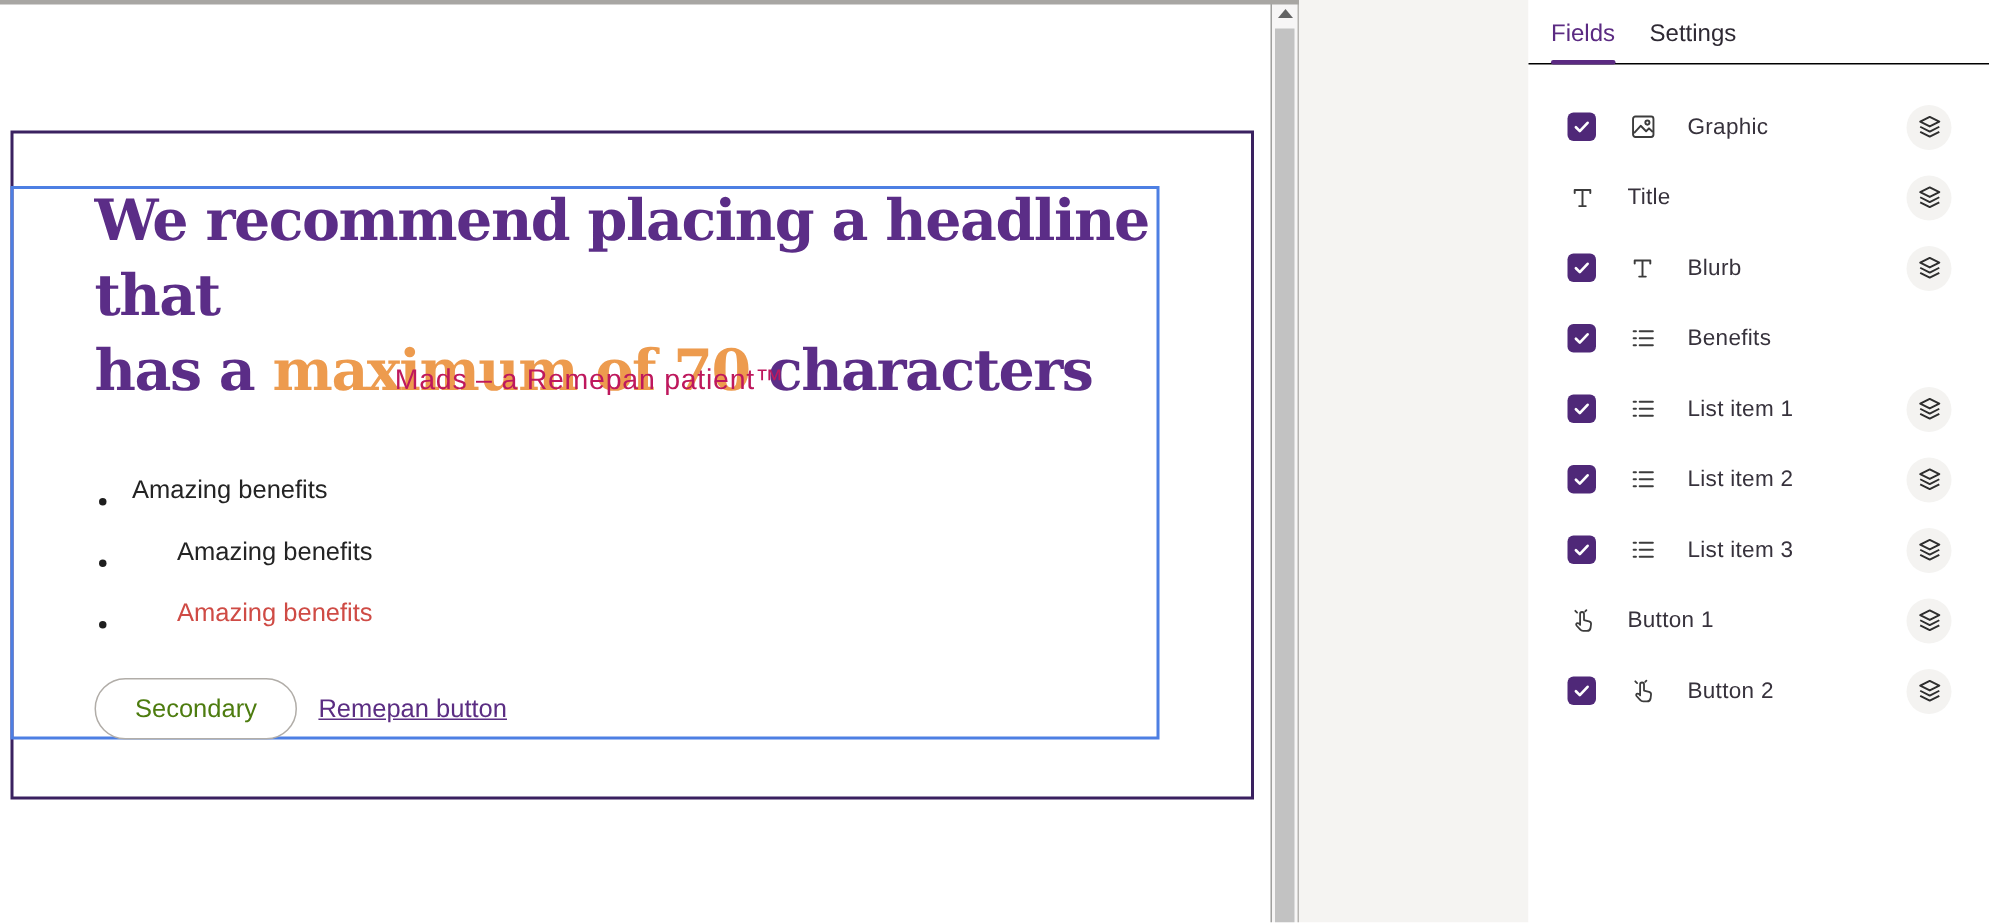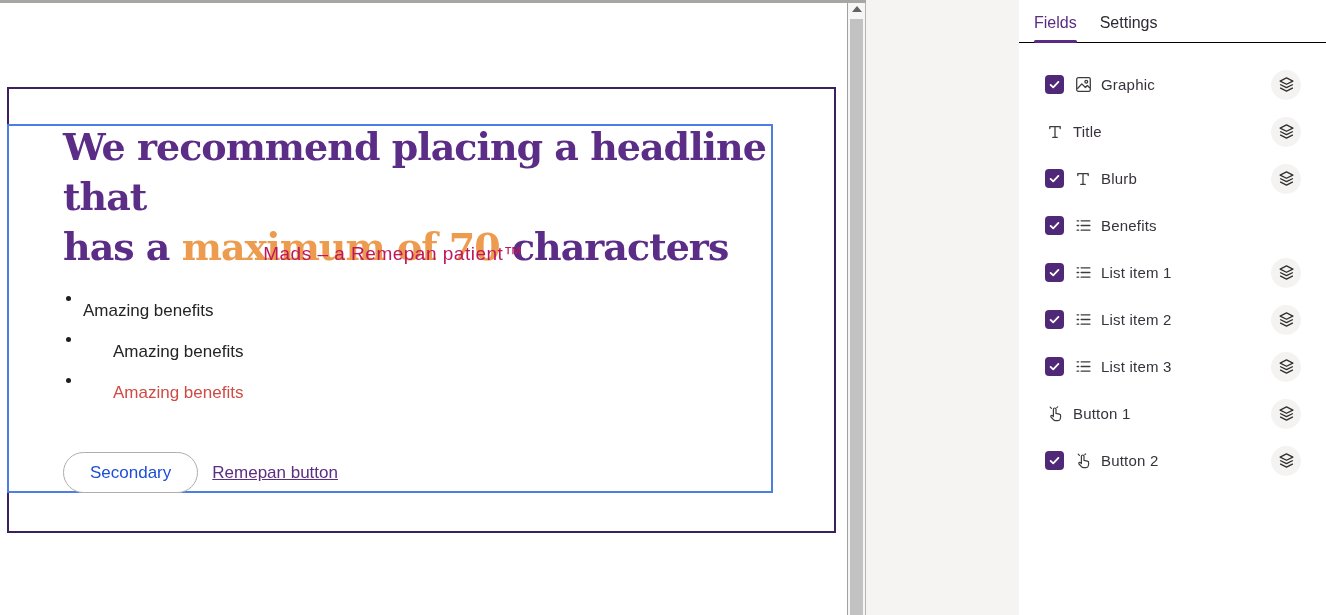--- a/index.html
+++ b/index.html
@@ -12,28 +12,28 @@
   .topline { position:absolute; left:0; top:0; width:866px; height:3px; background:#a8a6a3; z-index:5; }
   .outer-box { position:absolute; left:-6px; top:87px; width:829px; height:446px; border:2px solid #3a2160; background:#fff; }
   .inner-box { position:absolute; left:-6px; top:124px; width:766px; height:369px; border:2px solid #4d7fe3; background:transparent; }
   .headline { position:absolute; left:50px; top:122px; width:710px;
               font-family:"DejaVu Serif","Liberation Serif",serif; font-weight:bold;
               font-size:38px; line-height:50px; letter-spacing:-1px; color:#5b2d87; }
   .headline .hl { color:#ed9b4e; }
   .subtitle { position:absolute; left:0; top:243px; width:760px; text-align:center;
               font-size:19px; letter-spacing:.5px; color:#be185d; }
   .bullets { position:absolute; left:53px; top:296px; width:560px; }
-  .bullet-row { height:41px; display:flex; align-items:flex-start; font-size:17px; color:#242424;flex-direction:column; }
+  .bullet-row { height:41px; display:flex; align-items:flex-end; font-size:17px; color:#242424; }
   .bullet-row .dot { width:5px; height:5px; border-radius:50%; background:#1e1e1e; flex:0 0 auto; }
   .bullet-row .btext { margin-left:17px; }
   .bullet-row.indent-2 .btext { margin-left:47px; }
   .bullet-row.red .btext { color:#cf4b45; }
   .cta-row { position:absolute; left:50px; top:452px; height:41px; display:flex; align-items:center; }
   .pill { height:41px; padding:0 26px; border:1px solid #b1ada8; border-radius:22px; background:#fff;
-          color:#1d4ed8; font-size:17px; font-family:inherit; display:flex; align-items:center; cursor:pointer; }
+          color:#4d7c0f; font-size:17px; font-family:inherit; display:flex; align-items:center; cursor:pointer; }
   .tertiary { margin-left:14px; color:#5b2d83; font-size:17px; text-decoration:underline; cursor:pointer; }
 
   
   .scrollbar { position:absolute; left:847px; top:0; width:19px; height:615px; background:#f7f6f6;
                border-left:1px solid #a0a09e; border-right:1px solid #b7b5b2; }
   .scroll-up { position:absolute; top:6px; left:4px; width:0; height:0;
                border-left:5px solid transparent; border-right:5px solid transparent;
                border-bottom:6px solid #636363; cursor:pointer; }
   .scroll-thumb { position:absolute; top:19px; left:2px; width:13px; height:596px; background:#c2c2c2; }
 
@@ -42,21 +42,21 @@
 
   
   .panel { position:absolute; left:1019px; top:0; width:307px; height:615px; background:#fff; }
   .tabs { height:43px; display:flex; align-items:flex-end; padding-left:15px; border-bottom:1px solid #000000; }
   .tab { position:relative; font-size:16px; padding-bottom:10px; color:#2e2933; cursor:pointer; }
   .tab + .tab { margin-left:23px; }
   .tab.active { color:#5b2a82; }
   .tab.active::after { content:""; position:absolute; left:0; right:0; bottom:-1px; height:3px;
                        background:#5b2a82; border-radius:2px; }
   .rows { padding:18px 25px 0 26px; }
-  .field-row { display:flex; align-items:center; height:47px; }
+  .field-row { display:flex; align-items:center; height:47px;gap:12px; }
   .checkbox { width:19px; height:19px; border-radius:4px; background:#4f2878; display:flex;
               align-items:center; justify-content:center; margin-right:9px; flex:0 0 auto; cursor:pointer; }
   .ficon { width:20px; display:flex; justify-content:center; align-items:center; margin-right:8px;
            flex:0 0 auto; color:#3c3c3c; }
   .flabel { font-size:15px; color:#37323c; letter-spacing:.2px; }
   .layers { margin-left:auto; width:30px; height:30px; border-radius:50%; background:#f4f3f1;
             border:none; display:flex; align-items:center; justify-content:center; cursor:pointer; }
 </style>
 </head>
 <body>

